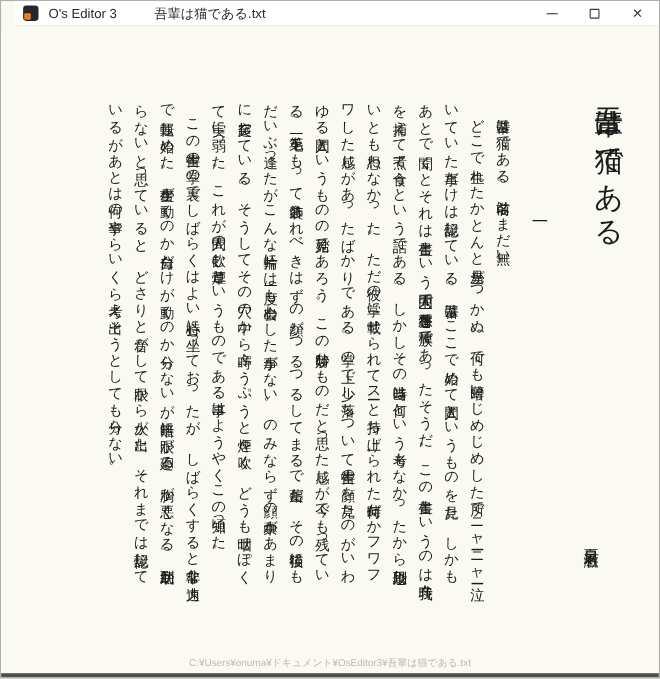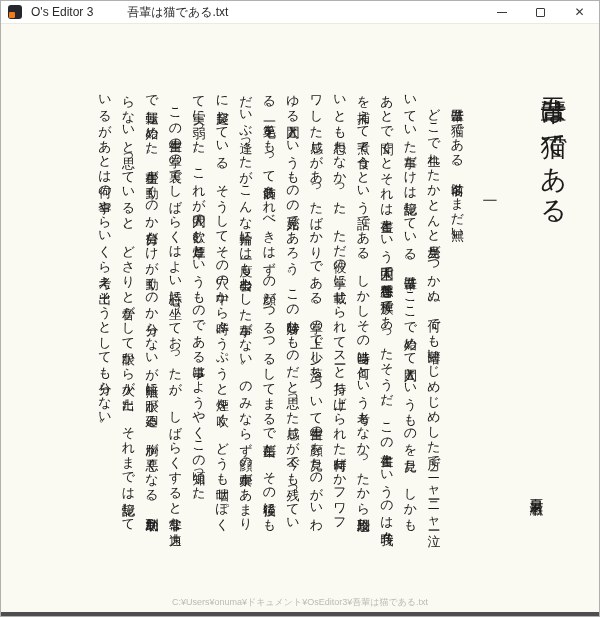--- a/index.html
+++ b/index.html
@@ -11,21 +11,21 @@
     height: 617px;
     background: #fbfaf2;
     border: 1px solid #b0b0ae;
     overflow: hidden;
     font-family: "Liberation Serif", "DejaVu Serif", serif;
   }
 
   
   .titlebar {
     position: absolute;
-    top: 0; left: 0; right: 0;
+    top: 0; left: 13px; right: 0;
     height: 23px;
     background: #ffffff;
     border-bottom: 1px solid #eceade;
     display: flex;
     align-items: center;
     font-family: "Liberation Sans", "DejaVu Sans", sans-serif;
     font-size: 12px;
     color: #2a2a2a;
   }
   .app-icon {

